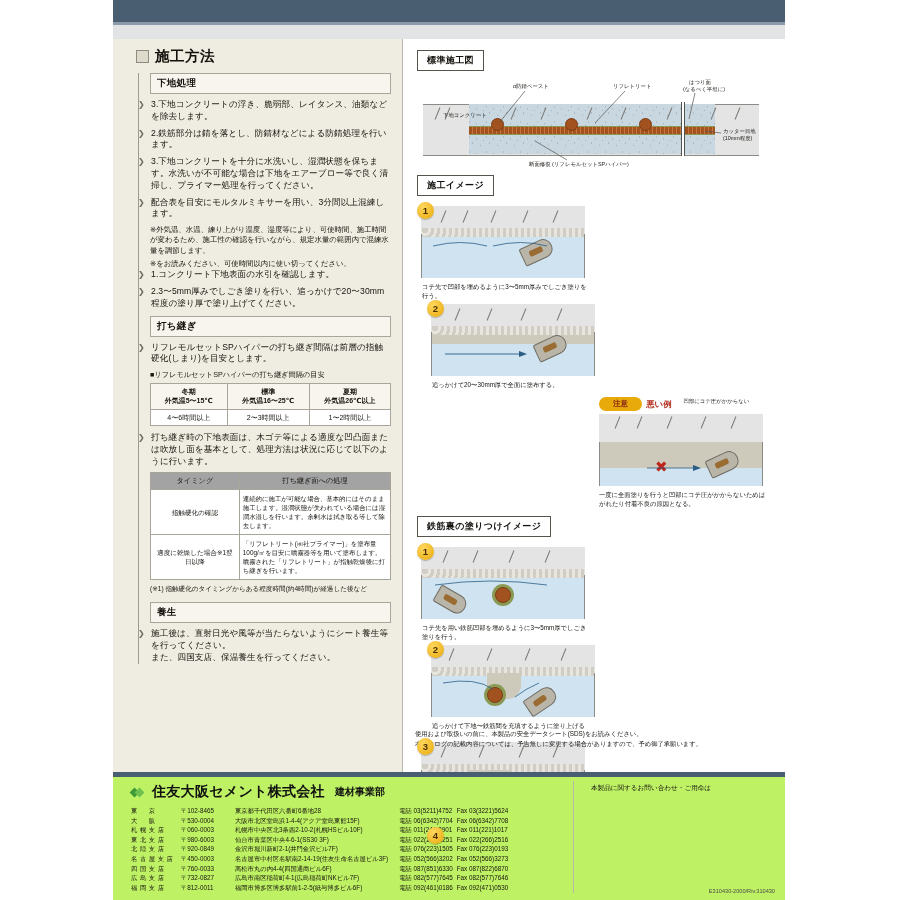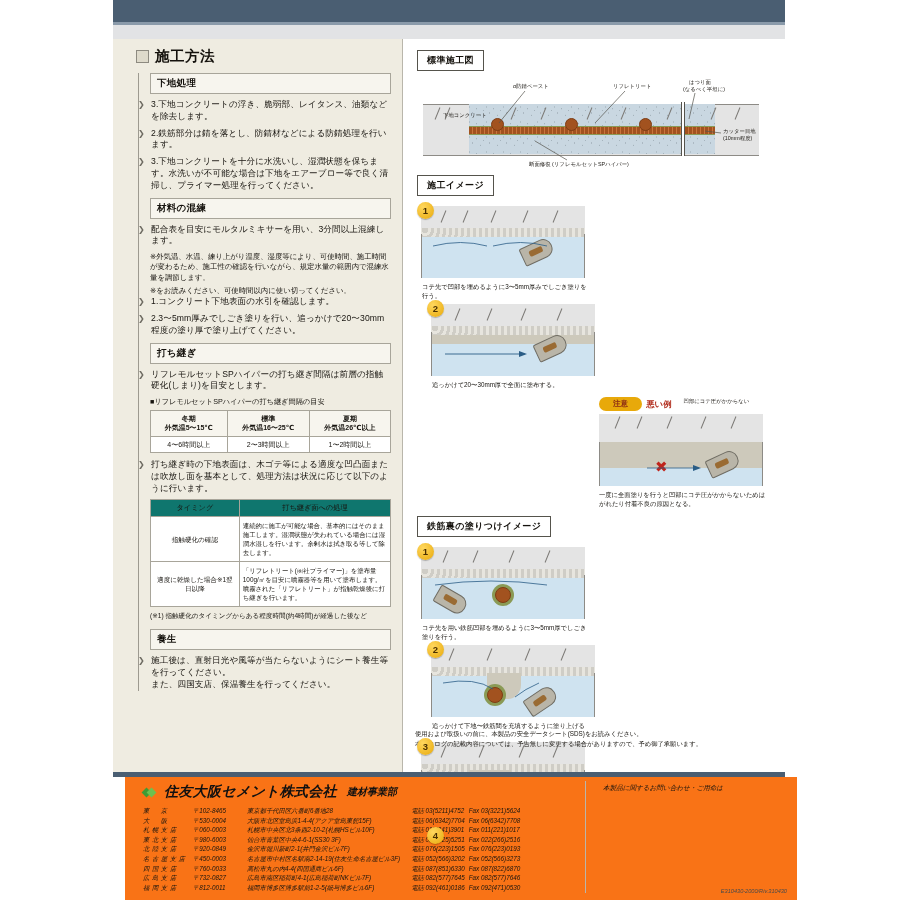--- a/index.html
+++ b/index.html
@@ -40,21 +40,21 @@
   .note{font-size:7.4px;line-height:10.2px;color:#17140f;margin:3px 0 0 0;}
 
   
   .tbl-cap{font-size:7.2px;margin:5px 0 3px 0;color:#17140f;}
   table.tmp{border-collapse:collapse;width:100%;background:#fff;}
   table.tmp td{border:1px solid #a8a59a;text-align:center;padding:3px 1px;font-size:7px;line-height:9.3px;color:#17140f;}
   table.tmp td.h{background:#f7f5ee;font-weight:bold;}
 
   
   table.tim{border-collapse:collapse;width:100%;background:#fff;margin-top:4px;}
-  table.tim th{border:1px solid #a8a59a;background:#0f766e;font-size:7.2px;font-weight:normal;padding:3px 2px;text-align:center;color:#17140f;}
+  table.tim th{border:1px solid #a8a59a;background:#a3a3a3;font-size:7.2px;font-weight:normal;padding:3px 2px;text-align:center;color:#17140f;}
   table.tim td{border:1px solid #a8a59a;font-size:6.4px;line-height:9px;padding:4px 3px;vertical-align:middle;color:#17140f;}
   table.tim td.lab{text-align:center;width:37%;font-size:6.6px;}
   .tim-note{font-size:6.6px;line-height:9px;margin:4px 0 0 0;color:#17140f;}
 
   
   .rc-inner{position:absolute;left:14px;top:10px;width:354px;}
   .boxhead{display:inline-block;border:1px solid #55534c;background:#fff;
            font-size:9px;font-weight:bold;padding:3px 9px;color:#14110c;letter-spacing:.4px;}
   .lbl{position:absolute;font-size:5.4px;color:#1d1a15;line-height:7px;white-space:nowrap;}
 
@@ -102,21 +102,21 @@
   .warn{position:relative;width:172px;}
   .warn-hd{display:flex;align-items:center;gap:4px;}
   .warn-bd{display:inline-block;background:#e8a90a;color:#8a2a14;font-size:7.6px;font-weight:bold;
            padding:2px 14px;border-radius:8px;}
   .warn-tx{color:#b02a1a;font-size:8.4px;font-weight:bold;}
   .xmark{position:absolute;font-size:15px;color:#c0231a;font-weight:bold;}
 
   
   .foot-note{position:absolute;left:302px;top:690px;width:360px;font-size:6.3px;line-height:9.5px;color:#17140f;}
   .foot-rule{position:absolute;left:113px;top:772px;width:672px;height:5px;background:#4a5e72;}
-  .footer{position:absolute;left:125px;top:777px;width:672px;height:123px;background:#f97316;font-style:italic;}
+  .footer{position:absolute;left:113px;top:777px;width:672px;height:123px;background:#bef264;}
   .fdiv{position:absolute;left:460px;top:4px;width:1px;height:112px;background:#b9b6ab;}
 
   .brand{display:flex;align-items:center;gap:6px;margin:6px 0 5px 18px;}
   .brand .mk{width:15px;height:13px;position:relative;}
   .brand .mk i{position:absolute;width:7px;height:7px;background:#3f9b35;transform:rotate(45deg);top:3px;}
   .brand .mk i.a{left:0;} .brand .mk i.b{left:5px;background:#6ec04f;}
   .brand .nm{font-size:14px;font-weight:bold;letter-spacing:.3px;color:#111;}
   .brand .dv{font-size:10px;font-weight:bold;color:#111;margin-left:4px;}
 
   table.addr{border-collapse:collapse;margin-left:18px;}
@@ -162,21 +162,20 @@
           </div>
           <div class="bullet">
             <span class="ar">❯</span>
             <span class="bd">2.鉄筋部分は錆を落とし、防錆材などによる防錆処理を行います。</span>
           </div>
           <div class="bullet">
             <span class="ar">❯</span>
             <span class="bd">3.下地コンクリートを十分に水洗いし、湿潤状態を保ちます。水洗いが不可能な場合は下地をエアーブロー等で良く清掃し、プライマー処理を行ってください。</span>
           </div>
 
-          <div class="subhead">材料の混練</div>
           <div class="bullet">
             <span class="ar">❯</span>
             <span class="bd">配合表を目安にモルタルミキサーを用い、3分間以上混練します。</span>
           </div>
           <div class="note">※外気温、水温、練り上がり温度、湿度等により、可使時間、施工時間が変わるため、施工性の確認を行いながら、規定水量の範囲内で混練水量を調節します。</div>
           <div class="note">※をお読みください、可使時間以内に使い切ってください。</div>
 
           <div class="bullet">
             <span class="ar">❯</span>
             <span class="bd">1.コンクリート下地表面の水引を確認します。</span>

